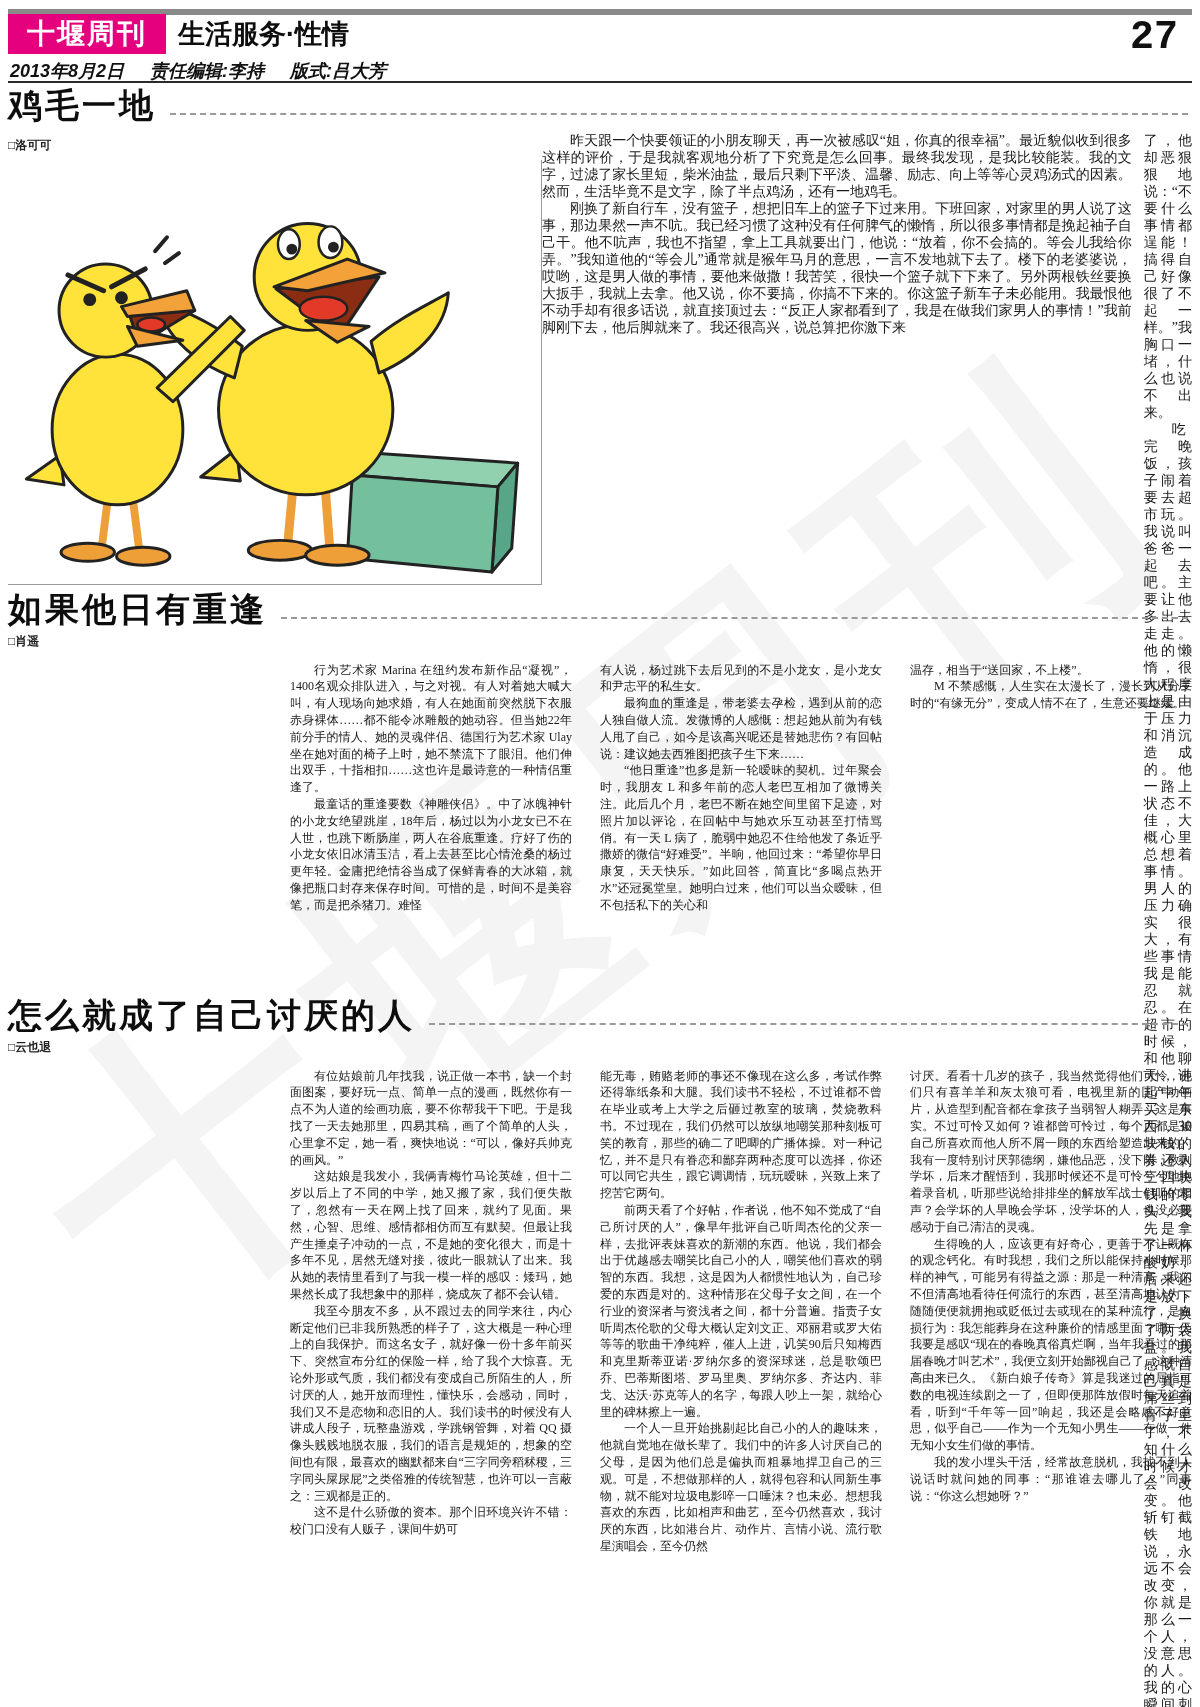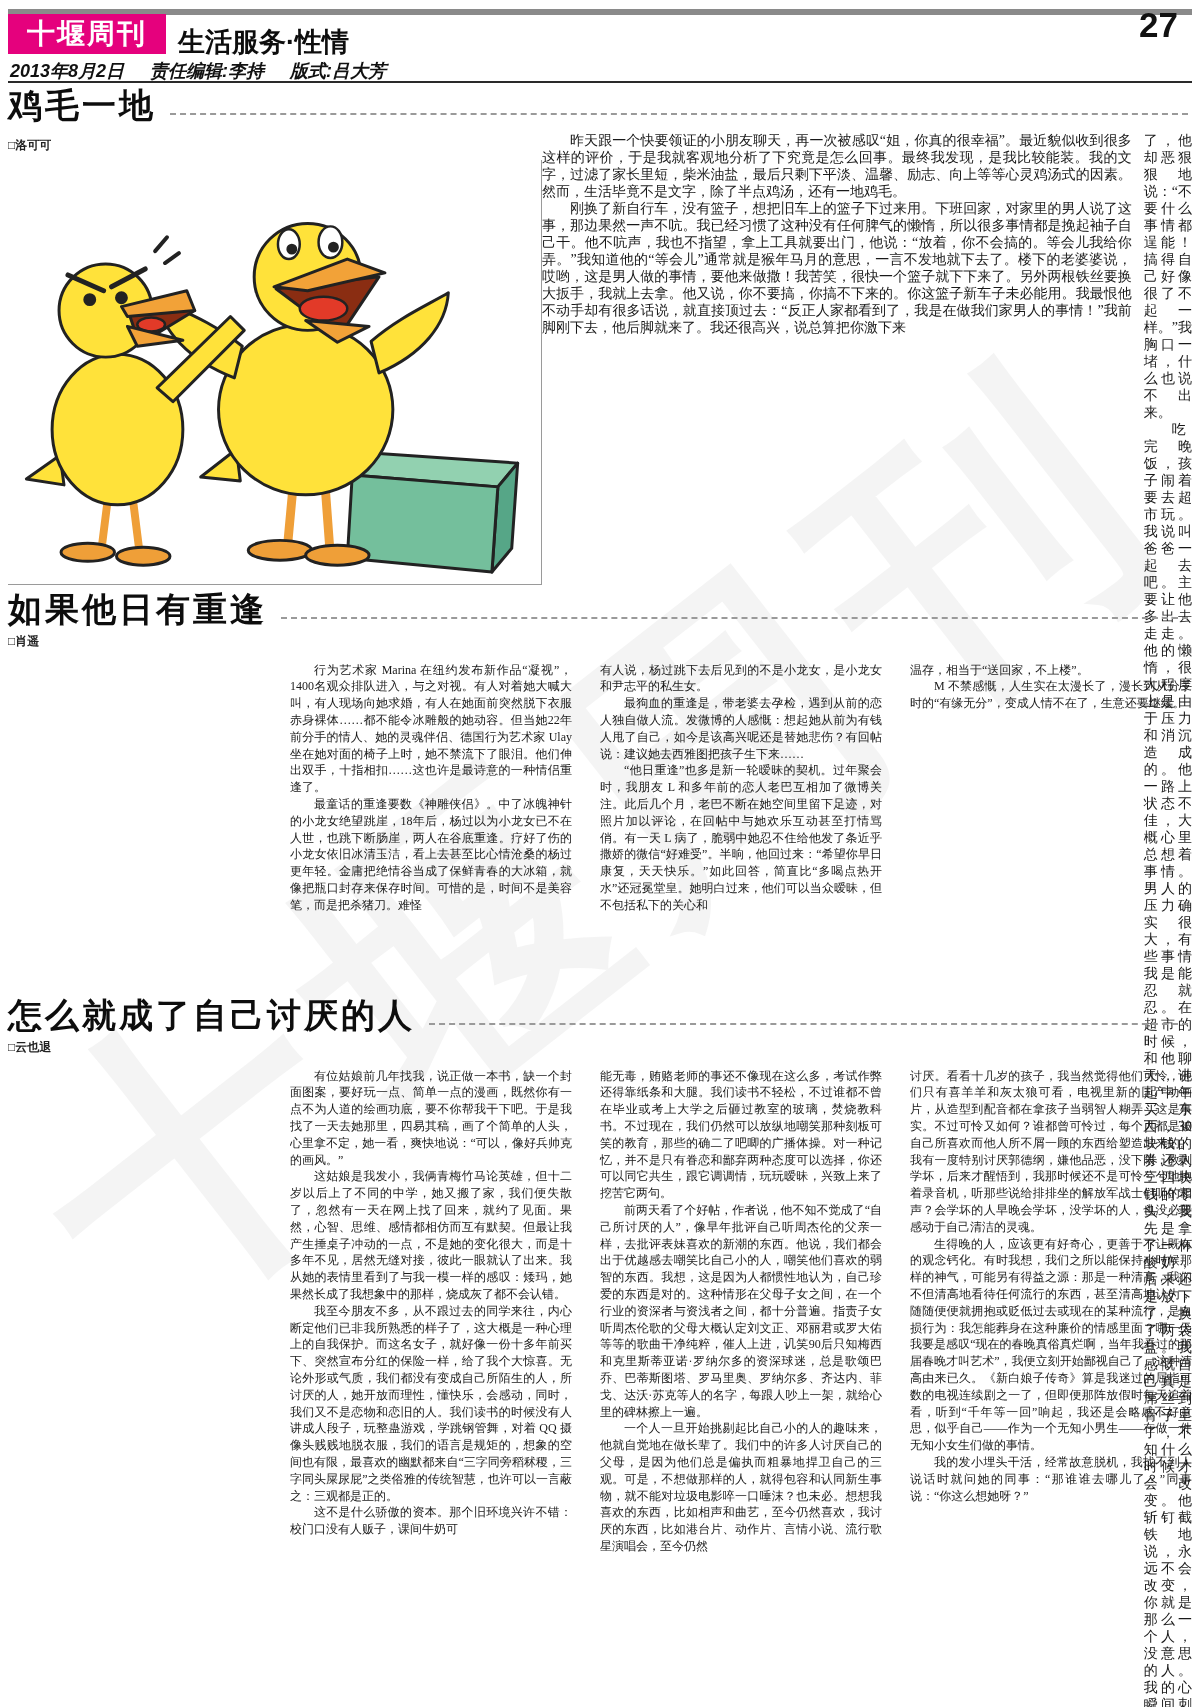--- a/index.html
+++ b/index.html
@@ -10,24 +10,24 @@
   .watermark{position:absolute;left:-80px;top:640px;width:1360px;text-align:center;
     font-family:"Liberation Sans","DejaVu Sans",sans-serif;font-weight:bold;
     font-size:300px;letter-spacing:30px;color:rgba(130,130,130,0.09);
     transform:rotate(-38deg);z-index:0;pointer-events:none;white-space:nowrap;}
   
   .graybar{position:absolute;left:8px;right:8px;top:9px;height:6px;background:#8a8a8a;}
   .brandbox{position:absolute;left:8px;top:14px;width:158px;height:40px;background:#e5017d;
     display:flex;align-items:center;justify-content:center;
     font-family:"Liberation Sans","DejaVu Sans",sans-serif;font-weight:bold;
     font-size:28px;color:#ffffff;letter-spacing:2px;}
-  .sectiontitle{position:absolute;left:178px;top:24px;
+  .sectiontitle{position:absolute;left:178px;top:16px;
     font-family:"Liberation Sans","DejaVu Sans",sans-serif;font-weight:bold;font-size:27px;color:#0d0d0d;}
-  .pagenumber{position:absolute;right:22px;top:5px;font-size:35px;font-weight:600;
-    font-family:Liberation Sans, sans-serif;color:#111;}
+  .pagenumber{position:absolute;right:22px;top:15px;font-size:40px;font-weight:600;
+    font-family:Liberation Mono, monospace;color:#111;}
   .dateline{position:absolute;left:10px;top:59px;
     font-family:"Liberation Sans","DejaVu Sans",sans-serif;font-weight:bold;font-style:italic;
     font-size:18px;color:#111;}
   .dateline span{margin-right:26px;}
   .headrule{position:absolute;left:8px;right:8px;top:81px;border-top:2px solid #2a2a2a;}
   
   .article{position:absolute;left:8px;right:8px;}
   .title-row{display:flex;align-items:flex-end;}
   .title-row h2{margin:0;font-size:34px;font-weight:900;letter-spacing:3px;color:#0d0d0d;
     font-family:"Liberation Serif","DejaVu Serif",serif;line-height:1.05;}

